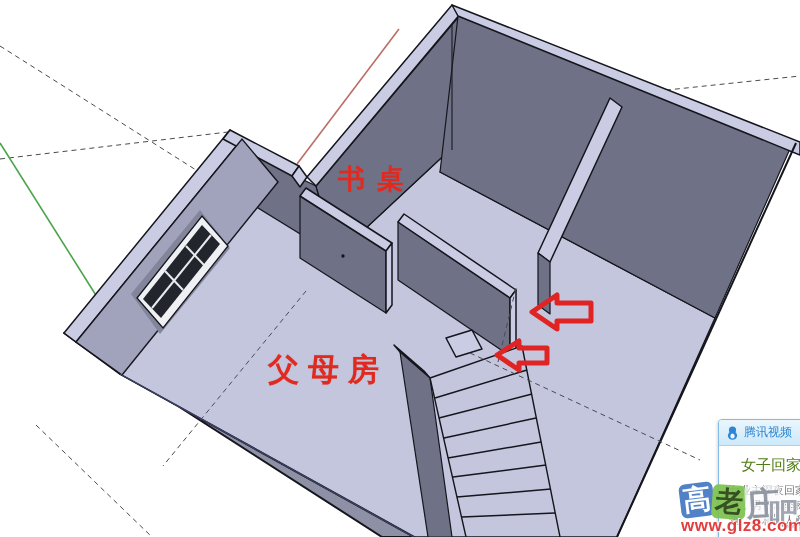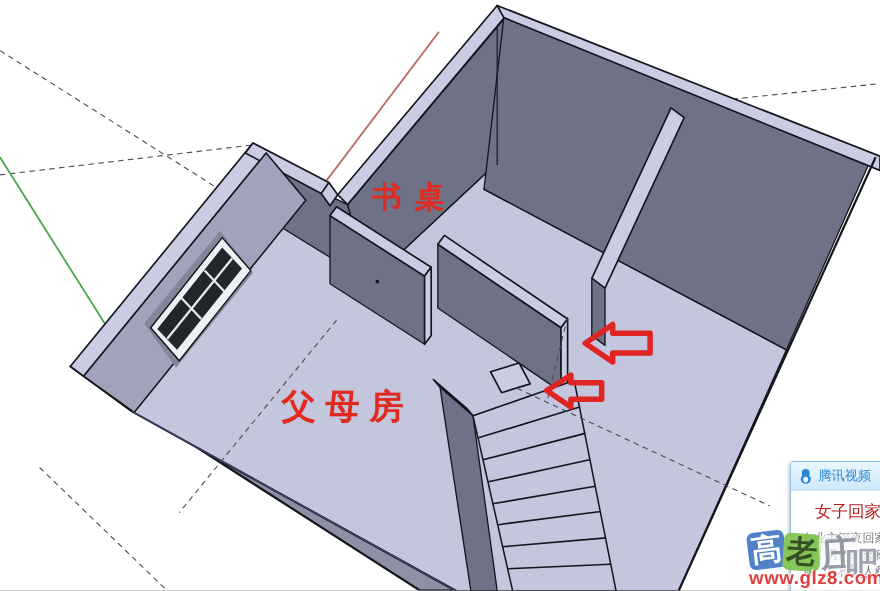--- a/index.html
+++ b/index.html
@@ -13,28 +13,28 @@
   #scene{position:absolute;left:0;top:0;}
   .ridge{fill:var(--ridge);stroke:var(--outline);stroke-width:1.5;stroke-linejoin:round;}
   .dark{fill:var(--wall-dark);stroke:var(--outline);stroke-width:1.2;stroke-linejoin:round;}
   .floorf{fill:var(--floor);stroke:var(--outline);stroke-width:1.4;stroke-linejoin:round;}
   .slabf{fill:var(--slab);stroke:var(--outline);stroke-width:2;stroke-linejoin:round;}
   .dash{stroke:#4a4a52;stroke-width:1;stroke-dasharray:5 4;fill:none;}
   .room-label{position:absolute;font-weight:700;color:var(--label-red);white-space:nowrap;
               line-height:1;text-shadow:0 0 1px rgba(224,42,32,.4);}
   .lbl-desk{left:338px;top:166px;font-size:27px;letter-spacing:12px;}
   .lbl-kids{left:441px;top:164px;font-size:27px;letter-spacing:5px;}
-  .lbl-parents{left:256px;top:354px;font-size:31px;letter-spacing:9px;}
+  .lbl-parents{left:268px;top:354px;font-size:31px;letter-spacing:9px;}
   
   #popup{position:absolute;left:718px;top:419px;width:82px;height:118px;background:#fff;
          border:1px solid #82bce6;border-radius:4px 0 0 0;overflow:hidden;box-shadow:-1px 1px 3px rgba(0,0,0,.15);}
   #popup-header{height:25px;display:flex;align-items:center;gap:5px;padding-left:7px;
          background:linear-gradient(#eaf6fd,#cde9fa);border-bottom:1px solid #aad2ef;}
   #popup-appname{font-size:12px;color:var(--popup-blue);white-space:nowrap;}
-  #popup-title{margin:10px 0 0 22px;font-size:15px;color:#b91c1c;white-space:nowrap;}
+  #popup-title{margin:10px 0 0 22px;font-size:15px;color:#4d7c0f;white-space:nowrap;}
   #popup-body{margin:8px 0 0 10px;font-size:11px;color:#787878;line-height:15px;}
   #popup-body div{white-space:nowrap;}
   
   #watermark{position:absolute;left:676px;top:470px;width:130px;height:67px;opacity:.93;pointer-events:none;}
   .wm-glyph{position:absolute;font-weight:700;line-height:1;}
   .wm-g0{left:4px;top:13px;font-size:28px;color:#fff;background:#4479c4;border-radius:6px;
          padding:3px;transform:rotate(-7deg);}
   .wm-g1{left:36px;top:15px;font-size:28px;color:#274413;background:#7dc24f;border-radius:6px;
          padding:3px;transform:rotate(4deg);}
   .wm-g2{left:69px;top:16px;font-size:34px;color:#8d93a1;background:rgba(250,250,252,.7);

